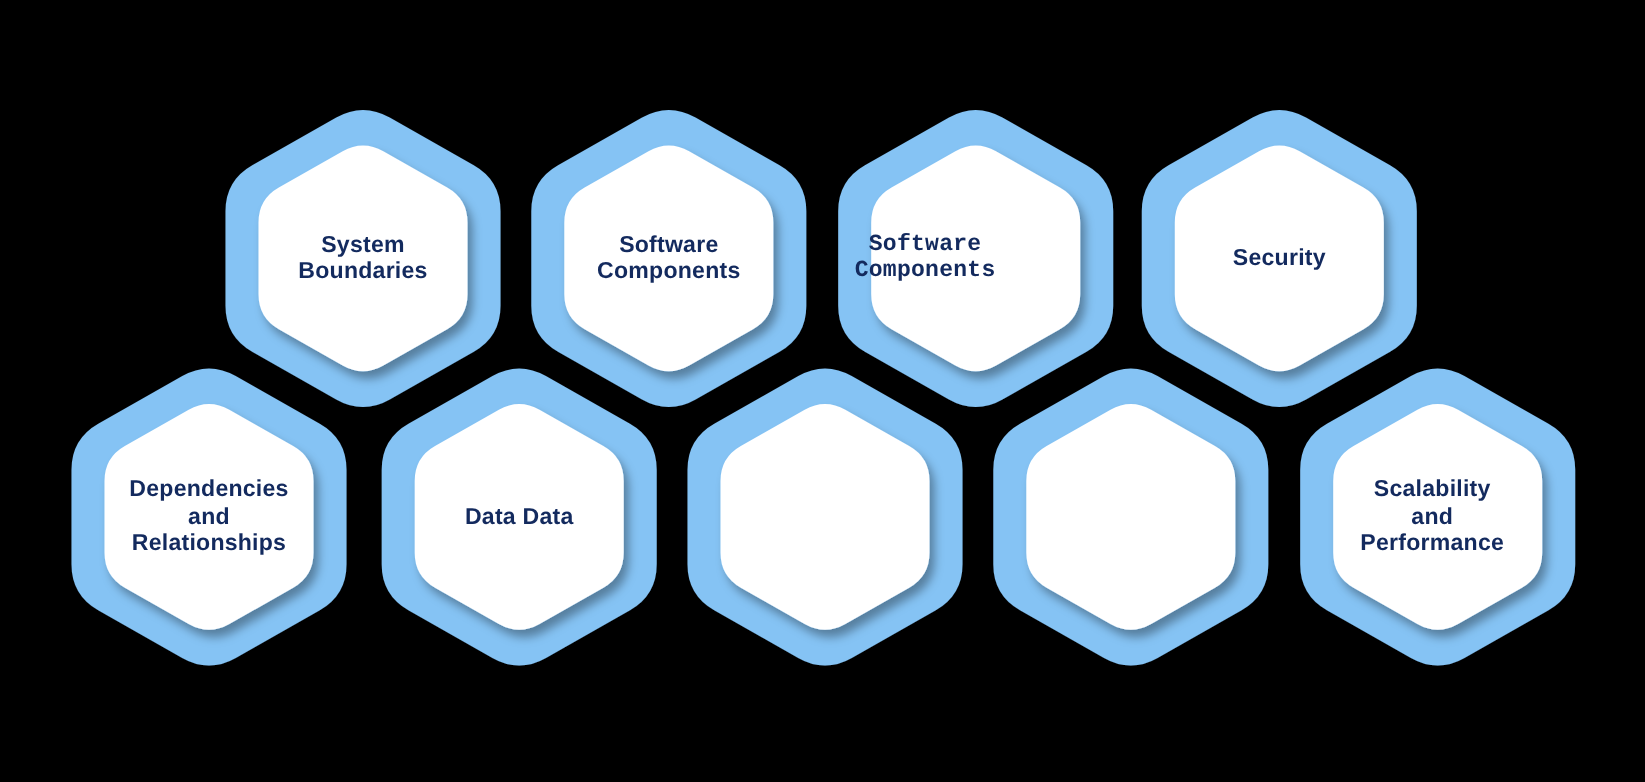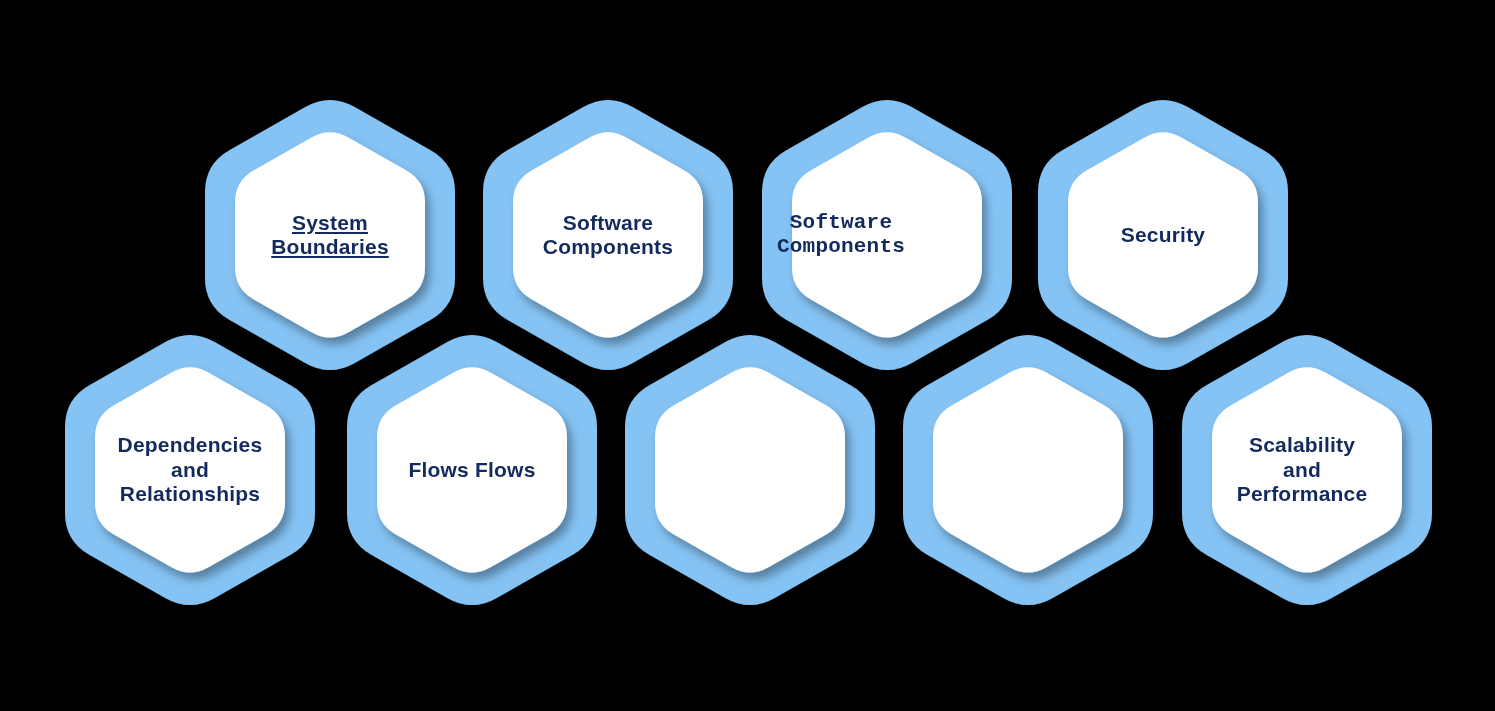--- a/index.html
+++ b/index.html
@@ -33,21 +33,21 @@
     text-align: center;
     color: #132A5E;
     font-weight: bold;
     font-size: 21px;
     line-height: 1.16;
     white-space: pre-line;
     pointer-events: none;
     letter-spacing: 0.2px;
   }
   
-  .pos-r1c1 { left: 205px;  top: 93px; text-decoration: underline;  }
+  .pos-r1c1 { left: 205px;  top: 93px;  }
   .pos-r1c2 { left: 483px;  top: 93px;  }
   .pos-r1c3 { left: 716px;  top: 93px; font-family: Liberation Mono, monospace;  }
   .pos-r1c4 { left: 1038px; top: 93px;  }
   
   .pos-r2c1 { left: 65px;   top: 328px; }
   .pos-r2c2 { left: 347px;  top: 328px; }
   .pos-r2c3 { left: 625px;  top: 328px; }
   .pos-r2c4 { left: 903px;  top: 328px; }
   .pos-r2c5 { left: 1177px; top: 328px; }
 </style>
@@ -111,18 +111,18 @@
   <div class="hex-label pos-r1c1">System
 Boundaries</div>
   <div class="hex-label pos-r1c2">Software
 Components</div>
   <div class="hex-label pos-r1c3">Software
 Components</div>
   <div class="hex-label pos-r1c4">Security</div>
   <div class="hex-label pos-r2c1">Dependencies
 and
 Relationships</div>
-  <div class="hex-label pos-r2c2">Flows Flows</div>
+  <div class="hex-label pos-r2c2">Data Data</div>
   <div class="hex-label pos-r2c5">Scalability
 and
 Performance</div>
 
 </div>
 
 </body></html>

